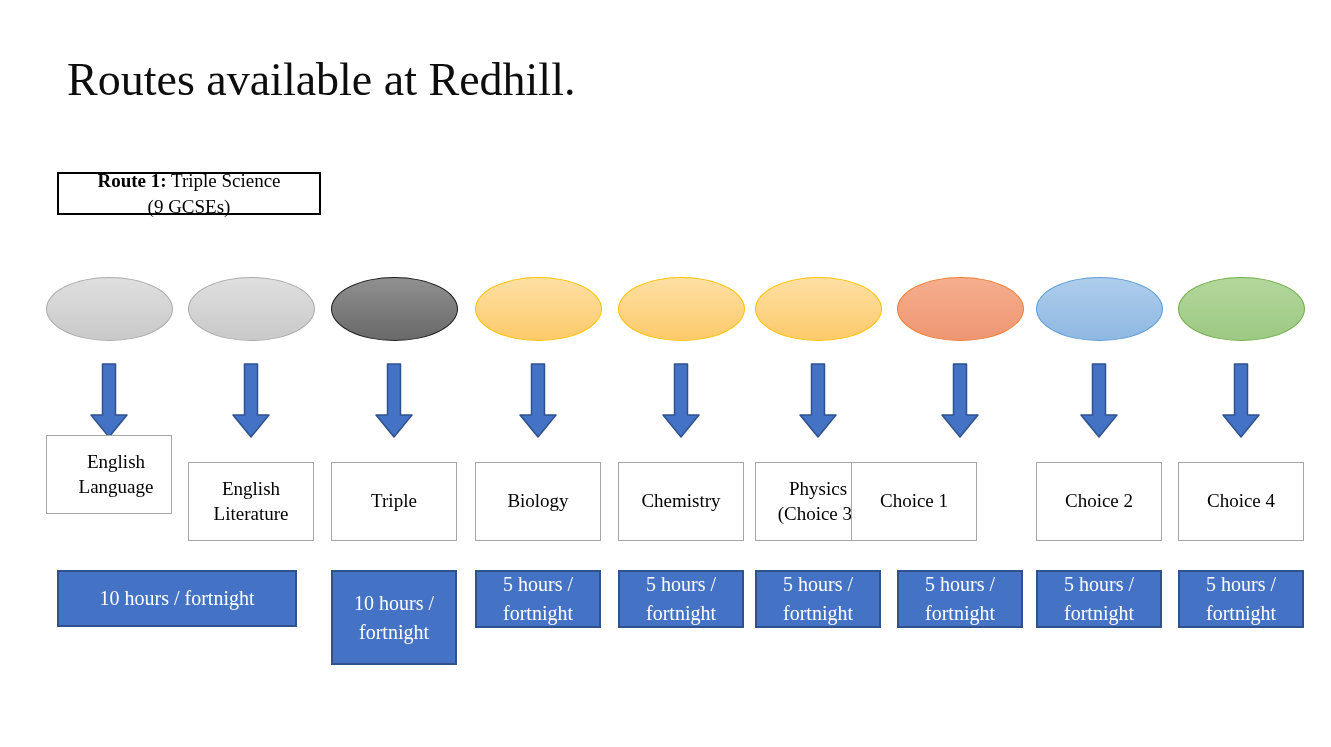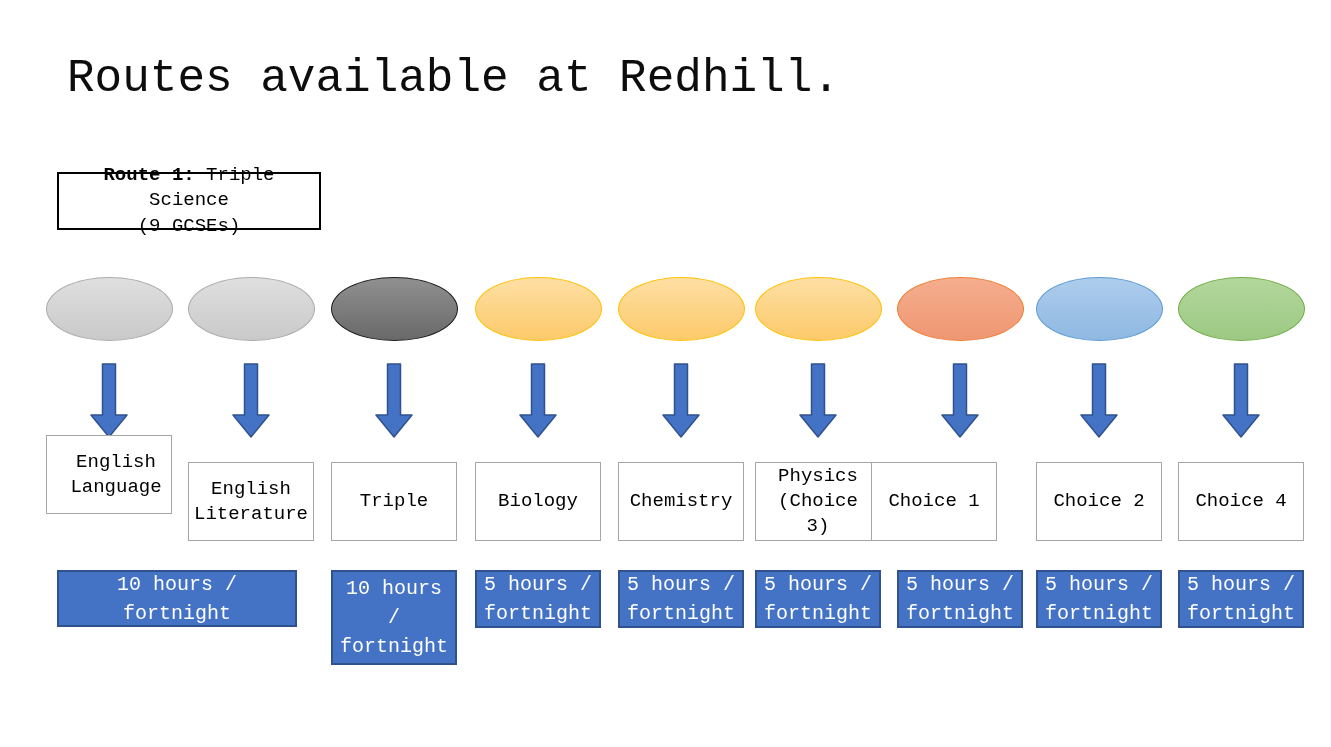--- a/index.html
+++ b/index.html
@@ -1,35 +1,35 @@
 <!DOCTYPE html>
 <html><head>
 <meta charset="utf-8">
 <style>
   html,body{margin:0;padding:0;background:#fff;}
   #slide{
     position:relative;
     width:1331px;height:747px;
     background:#ffffff;
-    font-family:Liberation Mono, monospace;
+    font-family:Liberation Serif, serif;
     overflow:hidden;
   }
   .slide-title{
     position:absolute;
     left:67px;top:53px;
     font-size:46px;
     font-weight:300;
     color:#0d0d0d;
     letter-spacing:0px;
     white-space:nowrap;
   }
   .route-box{
     position:absolute;
     left:57px;top:172px;
-    width:264px;height:58px;
+    width:264px;height:43px;
     border:2px solid #000;
     box-sizing:border-box;
     background:#fff;
     display:flex;flex-direction:column;
     align-items:center;justify-content:center;
     font-size:19px;color:#000;
     line-height:1.35;
     text-align:center;
   }
   .route-box .b{font-weight:bold;}
@@ -125,21 +125,21 @@
     <polygon points="13.5,1 26.5,1 26.5,52 38,52 20,74 2,52 13.5,52" fill="#4472c4" stroke="#2f528f" stroke-width="1.5" stroke-linejoin="round"></polygon>
   </svg>
   <div class="subject-box" style="left: 755px; top: 462px;">
     <span>Physics (Choice 3)</span>
   </div>
 
   <div class="ellipse" style="left: 896.5px; top: 277px; background: linear-gradient(rgb(245, 174, 142), rgb(239, 150, 114)); border: 1.5px solid rgb(237, 125, 49);"></div>
   <svg class="arrow" viewBox="0 0 40 75" style="left: 940px; top: 363px;">
     <polygon points="13.5,1 26.5,1 26.5,52 38,52 20,74 2,52 13.5,52" fill="#4472c4" stroke="#2f528f" stroke-width="1.5" stroke-linejoin="round"></polygon>
   </svg>
-  <div class="subject-box" style="left: 851px; top: 462px; margin-left: 20px;">
+  <div class="subject-box" style="left: 851px; top: 462px;">
     <span>Choice 1</span>
   </div>
 
   <div class="ellipse" style="left: 1035.5px; top: 277px; background: linear-gradient(rgb(174, 205, 236), rgb(143, 184, 226)); border: 1.5px solid rgb(91, 155, 213);"></div>
   <svg class="arrow" viewBox="0 0 40 75" style="left: 1079px; top: 363px;">
     <polygon points="13.5,1 26.5,1 26.5,52 38,52 20,74 2,52 13.5,52" fill="#4472c4" stroke="#2f528f" stroke-width="1.5" stroke-linejoin="round"></polygon>
   </svg>
   <div class="subject-box" style="left: 1036px; top: 462px;">
     <span>Choice 2</span>
   </div>

